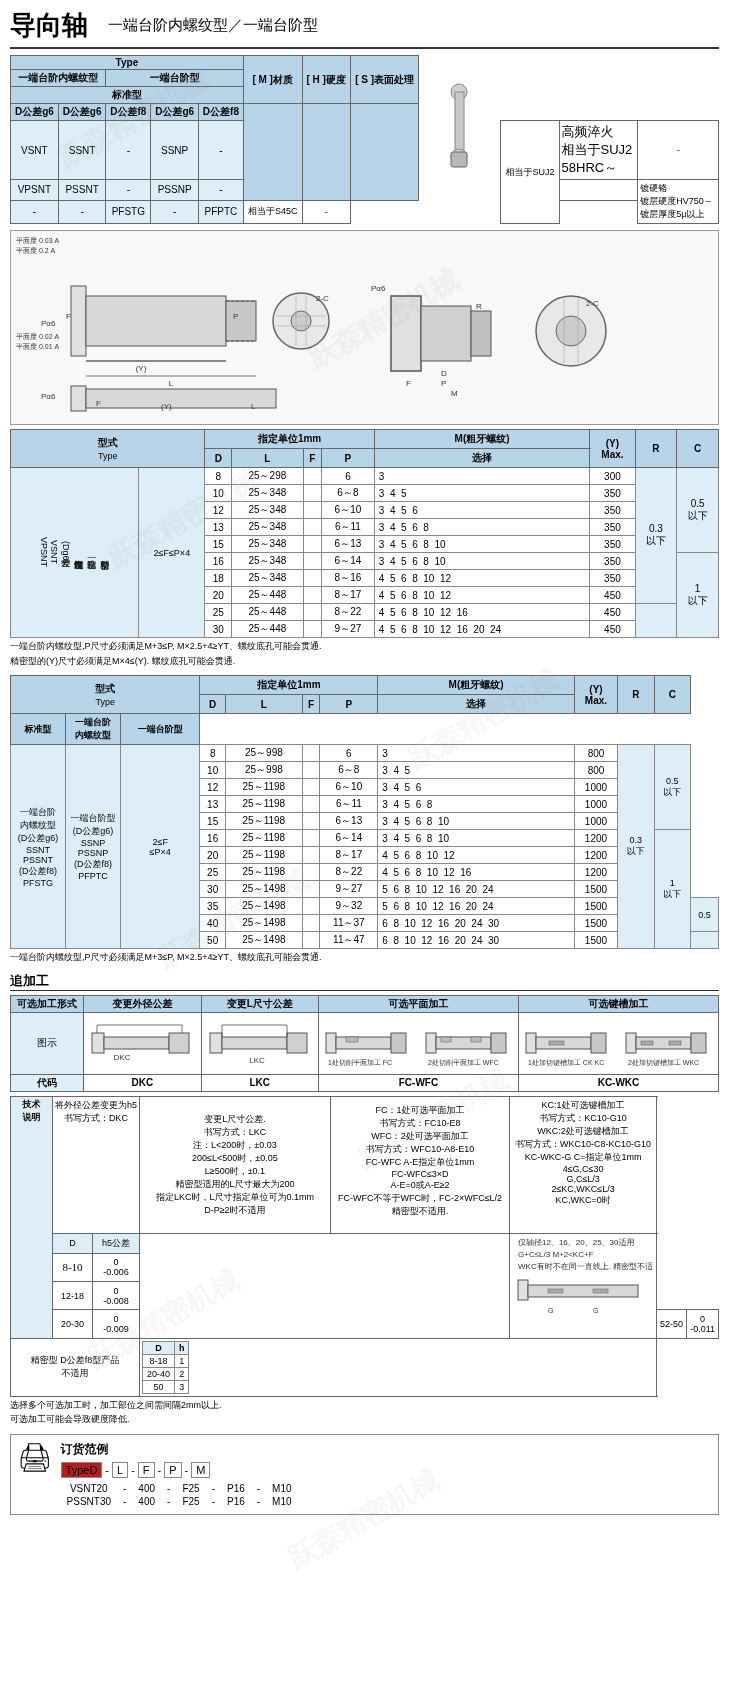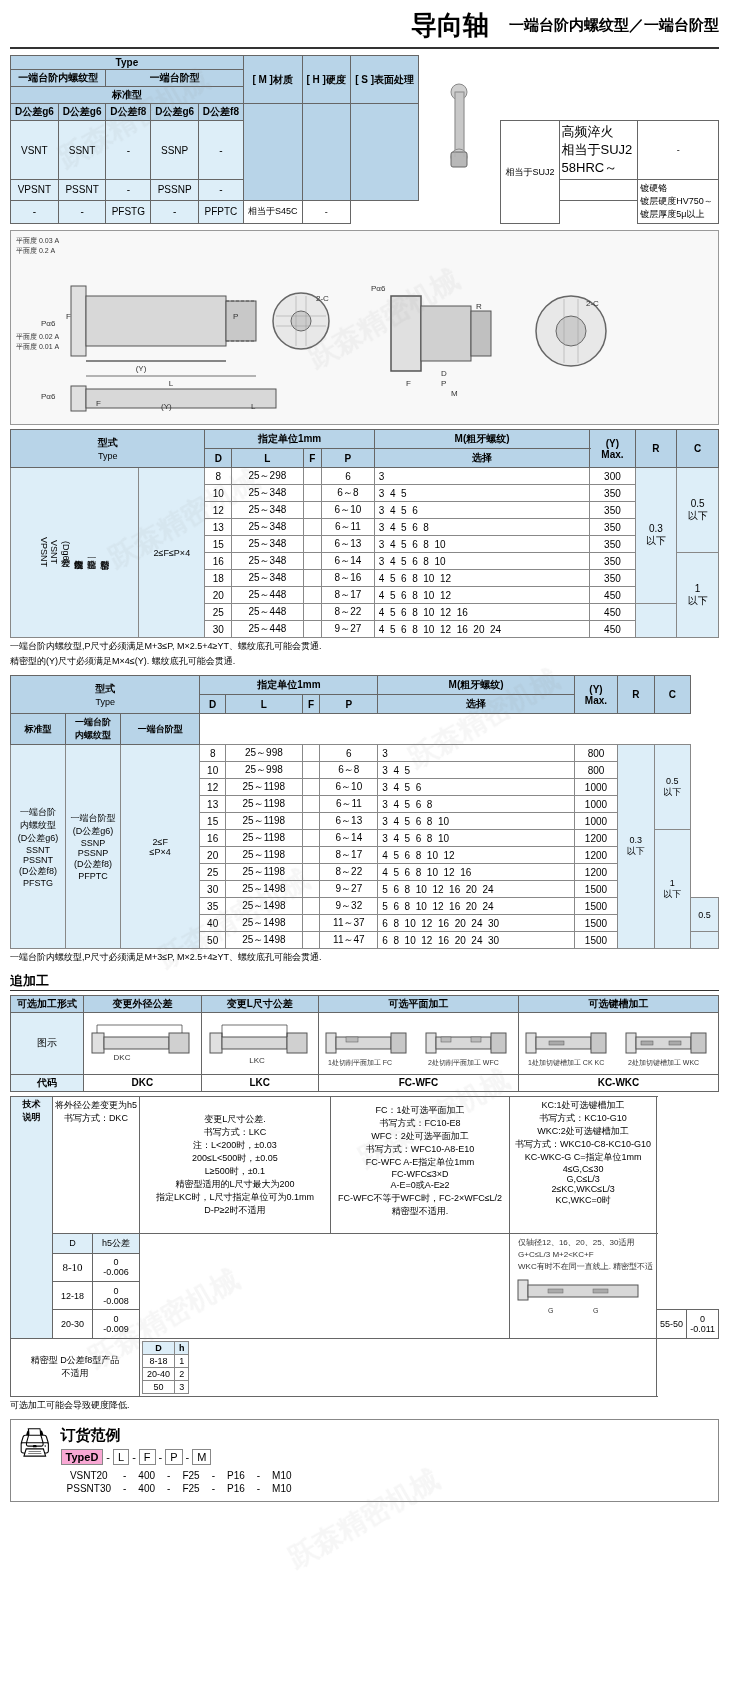--- a/index.html
+++ b/index.html
@@ -28,30 +28,29 @@
       position: relative;
     }
 
     
     .header {
       display: flex;
       align-items: center;
       margin-bottom: 6px;
       border-bottom: 2px solid #333;
       padding-bottom: 4px;
-      justify-content: flex-end;
     }
     .header-title {
       font-size: 26px;
       font-weight: bold;
       margin-right: 20px;
     }
     .header-subtitle {
       font-size: 15px;
-      font-weight: bold;
+      font-weight: normal;
     }
 
     table {
       border-collapse: collapse;
       font-size: 10px;
     }
     th, td {
       border: 1px solid #666;
       padding: 1px 3px;
       text-align: center;
@@ -628,21 +627,21 @@
           <td style="text-align:center; font-size:11px;font-family:Liberation Serif, serif;">8-10</td>
           <td colspan="2" style="text-align:center; font-size:9px;">0<br>-0.006</td>
         </tr>
         <tr>
           <td style="text-align:center; font-size:9px;">12-18</td>
           <td colspan="2" style="text-align:center; font-size:9px;">0<br>-0.008</td>
         </tr>
         <tr>
           <td style="text-align:center; font-size:9px;">20-30</td>
           <td colspan="2" style="text-align:center; font-size:9px;">0<br>-0.009</td>
-          <td style="text-align:center; font-size:9px;">55-50</td>
+          <td style="text-align:center; font-size:9px;">52-50</td>
           <td colspan="2" style="text-align:center; font-size:9px;">0<br>-0.011</td>
         </tr>
         <tr>
           <td colspan="4" style="font-size:9px; padding:2px;">精密型 D公差f8型产品<br>不适用</td>
           <td colspan="9" style="font-size:9px; padding:2px;">
             <table style="font-size:9px; border-collapse:collapse;">
               <tbody>
                   <tr>
                 <th style="border:1px solid #888; padding:1px 4px; background:#ddeef8;">D</th>
                 <th style="border:1px solid #888; padding:1px 4px; background:#ddeef8;">h</th>
@@ -659,31 +658,32 @@
                 <td style="border:1px solid #888; padding:1px 4px;">50</td>
                 <td style="border:1px solid #888; padding:1px 4px;">3</td>
               </tr>
             </tbody>
               </table>
           </td>
         </tr>
       </tbody>
     </table>
 
+    <div class="note-text">选择多个可选加工时，加工部位之间需间隔2mm以上.</div>
     <div class="note-text">可选加工可能会导致硬度降低.</div>
   </div>
 
   <div style="border:1px solid #888; padding:6px; margin-top:8px; display:flex; align-items:flex-start; gap:8px;">
 
     <div style="font-size:28px;">🖨</div>
     <div style="flex:1;">
-      <div style="font-size:15px; font-weight:bold; margin-bottom:4px;">订货范例</div>
+      <div style="font-size:12px; font-weight:bold; margin-bottom:4px;">订货范例</div>
 
       <div style="display:flex; align-items:center; gap:3px; margin-bottom:4px; font-size:11px;">
-        <span style="border:1px solid #888; padding:1px 4px; background:#f9a8d4; font-weight:bold;">TypeD</span>
+        <span style="border:1px solid #888; padding:1px 4px; background:#b91c1c; font-weight:normal;">TypeD</span>
         <span>-</span>
         <span style="border:1px solid #888; padding:1px 4px;">L</span>
         <span>-</span>
         <span style="border:1px solid #888; padding:1px 4px;">F</span>
         <span>-</span>
         <span style="border:1px solid #888; padding:1px 4px;">P</span>
         <span>-</span>
         <span style="border:1px solid #888; padding:1px 4px;">M</span>
       </div>
 

